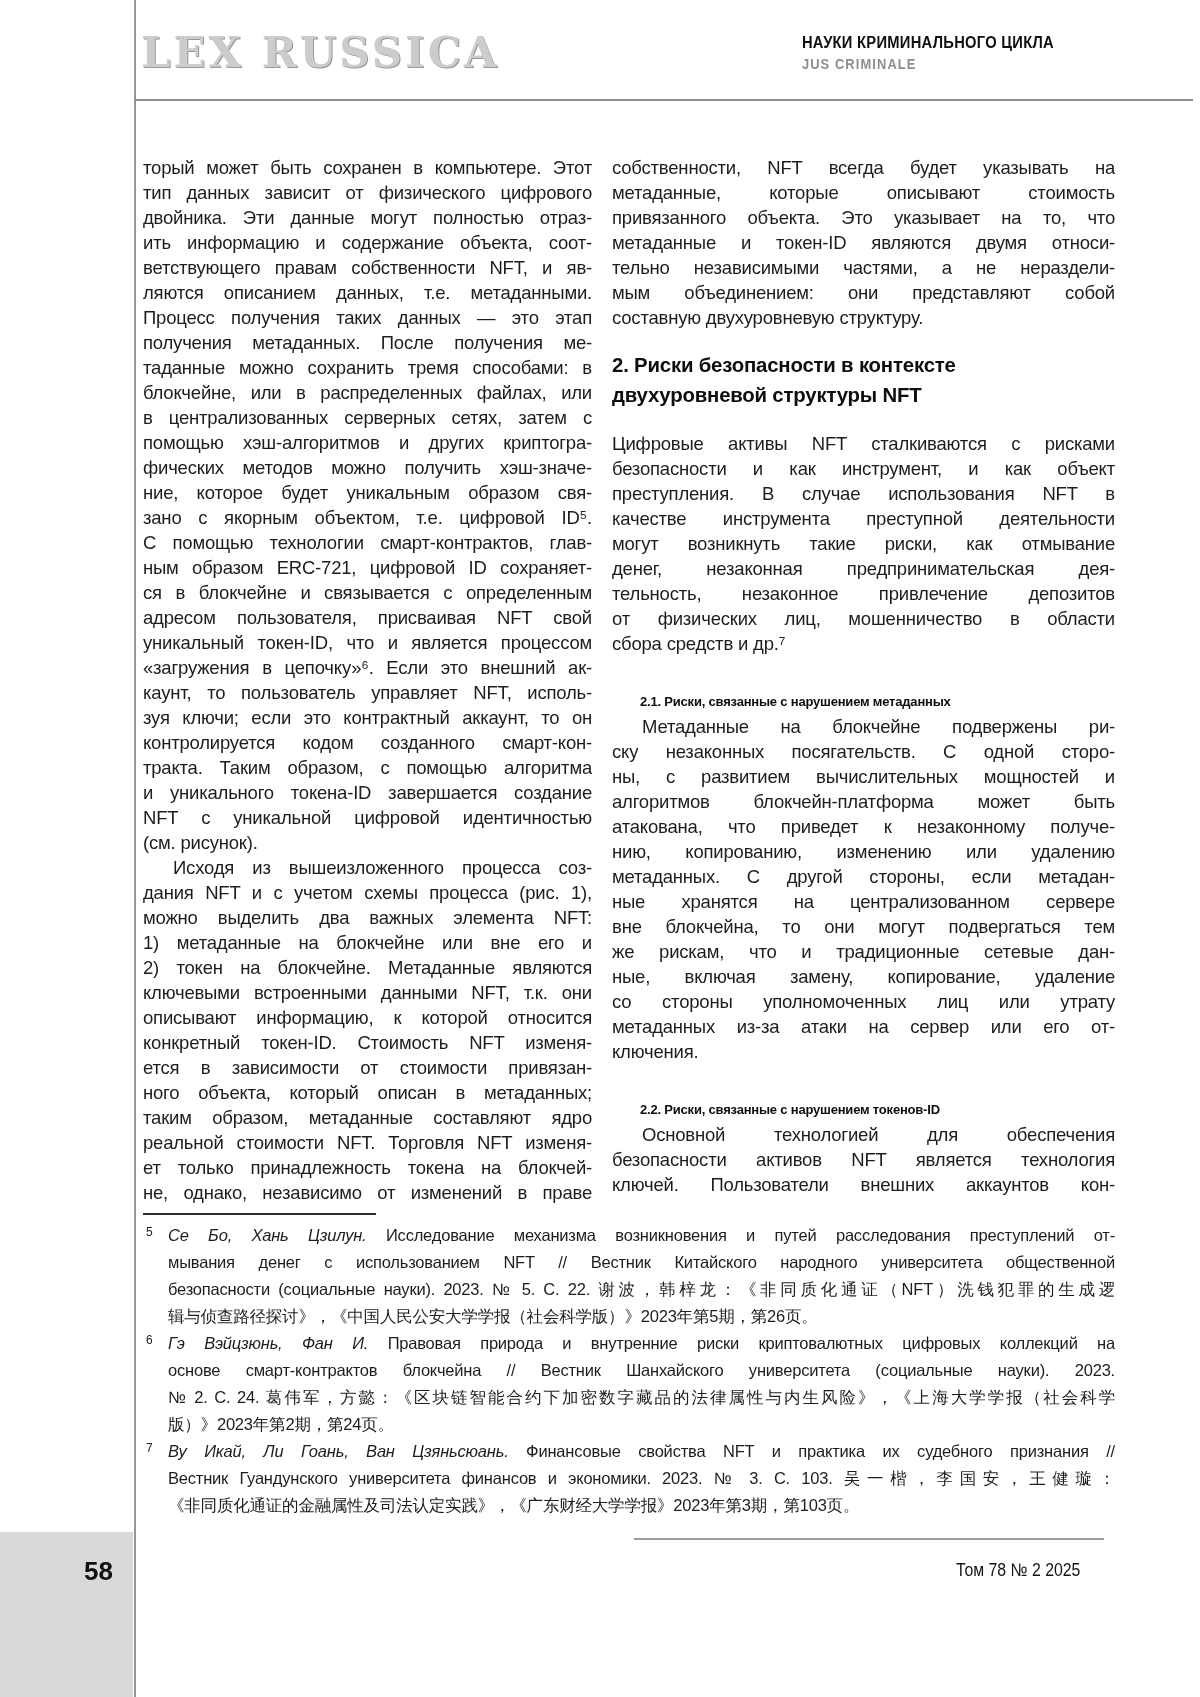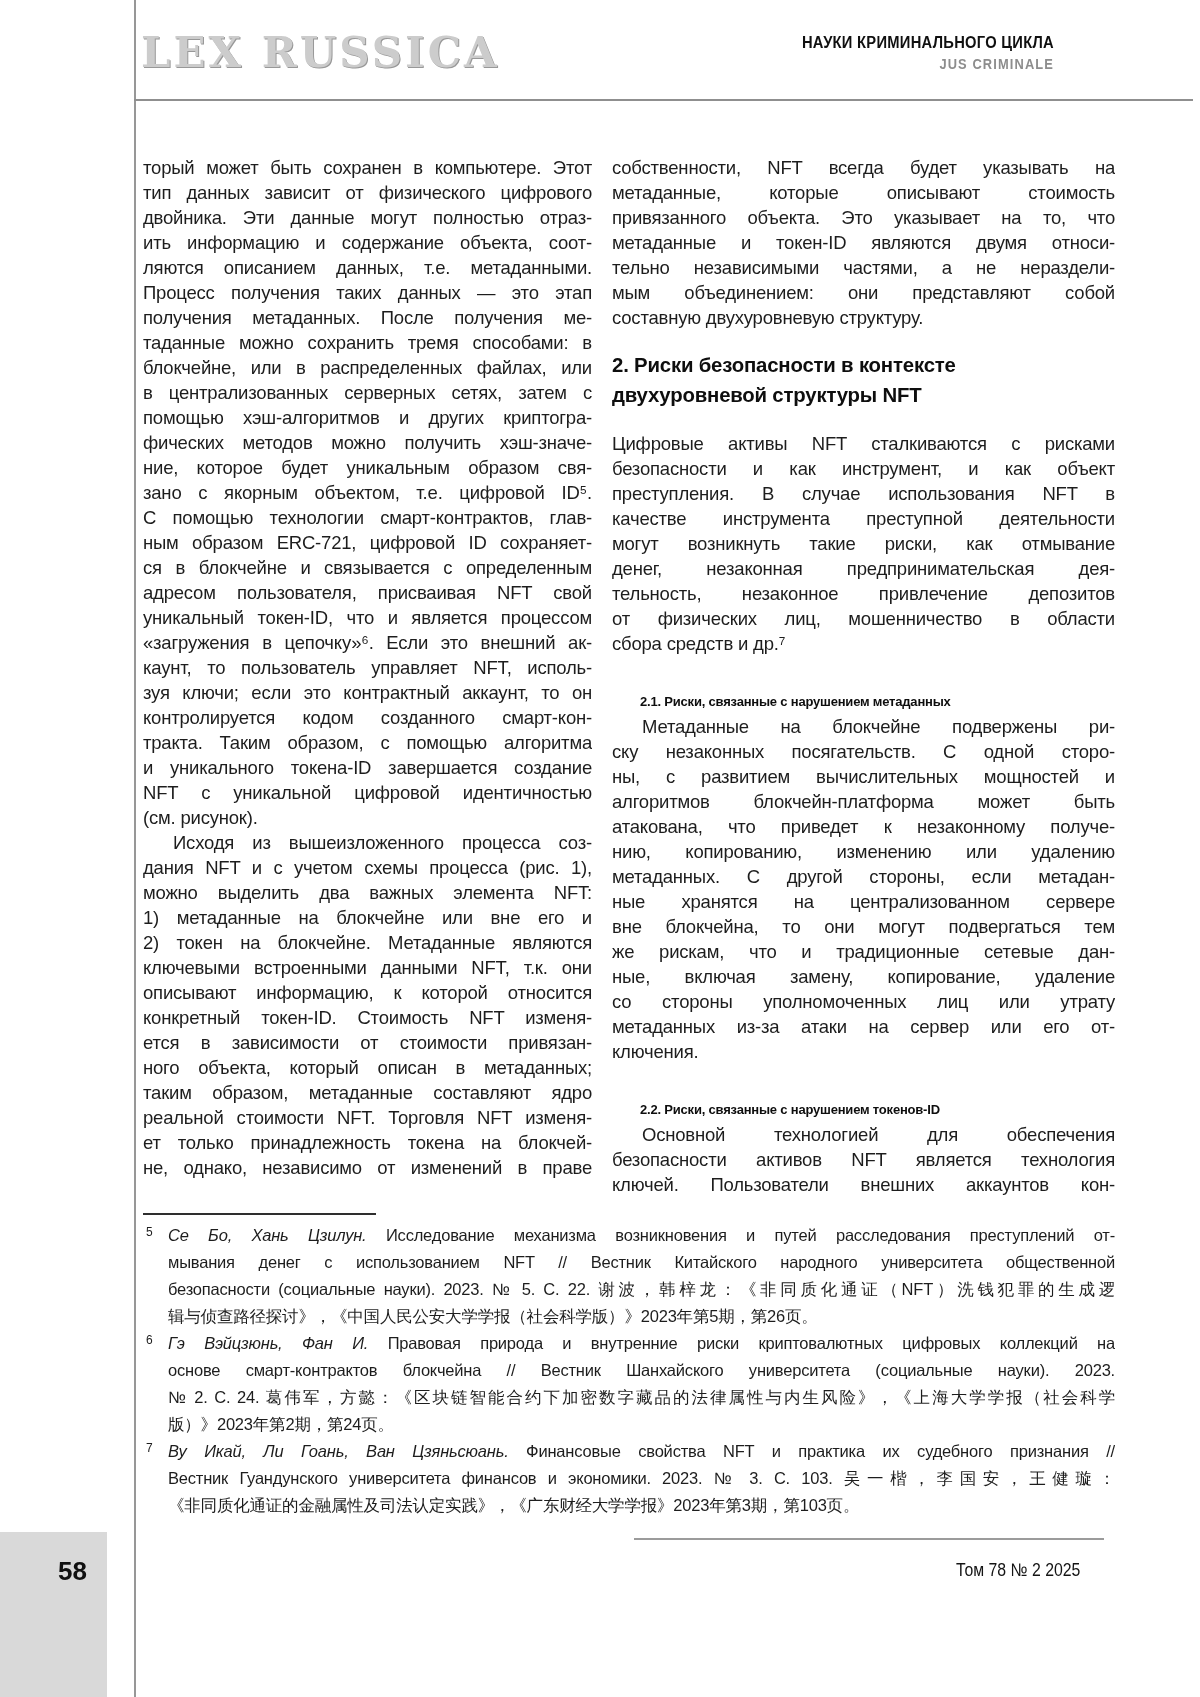--- a/index.html
+++ b/index.html
@@ -4,21 +4,21 @@
 <style>
   html,body{margin:0;padding:0;background:#fff;}
   .page{position:relative;width:1200px;height:1697px;background:#ffffff;overflow:hidden;
         font-family:"Liberation Sans","DejaVu Sans",sans-serif;color:#1d1d1d;}
   .vline{position:absolute;left:134px;top:0;width:2px;height:1697px;background:#979797;}
   .hrule{position:absolute;left:134px;top:99px;width:1059px;height:2px;background:#8f8f8f;}
 
   .logo{position:absolute;left:141px;top:28px;font-family:"DejaVu Serif",serif;
         font-size:42px;font-weight:bold;letter-spacing:3px;color:#cccccc;
         text-shadow:1px 1px 0 #989898,-1px -1px 0 #ffffff;white-space:nowrap;}
-  .header-right{position:absolute;right:146px;top:34px;text-align:right;}
+  .header-right{position:absolute;right:146px;top:34px;}
   .hr1{font-size:16px;font-weight:bold;color:#101010;letter-spacing:.3px;
        transform:scaleX(.92);transform-origin:100% 50%;white-space:nowrap;}
   .hr2{font-size:14px;font-weight:bold;color:#8d8d8d;letter-spacing:1.2px;margin-top:4px;
        transform:scaleX(.92);transform-origin:100% 50%;white-space:nowrap;}
 
   .col{position:absolute;top:155px;font-size:18.5px;line-height:25px;}
   .col-left{left:143px;width:449px;}
   .col-right{left:612px;width:503px;}
   .block{margin:0;}
   .h2block{margin:20px 0 21px;}
@@ -34,21 +34,21 @@
   .fn-sep{position:absolute;left:143px;top:1213px;width:233px;height:2px;background:#2e2e2e;}
   .footnotes{position:absolute;left:143px;top:1222px;width:972px;font-size:16.5px;line-height:27px;}
   .fn{position:relative;padding-left:25px;}
   .fn .line{max-height:27px;}
   .fn-num{position:absolute;left:3px;top:-3px;font-size:12px;color:#1d1d1d;}
   .fn i{}
 
   .footer-rule{position:absolute;left:634px;top:1538px;width:470px;height:2px;background:#9b9b9b;}
   .volume{position:absolute;right:120px;top:1560px;font-size:18px;color:#141414;
           transform:scaleX(.88);transform-origin:100% 50%;white-space:nowrap;}
-  .pagenum-box{position:absolute;left:0;top:1532px;width:107px;height:165px;background:#d9d9d9;}
+  .pagenum-box{position:absolute;left:0;top:1532px;width:133px;height:165px;background:#d9d9d9;}
   .pagenum{position:absolute;right:20px;top:24px;font-size:26px;font-weight:bold;color:#111;}
 </style>
 </head>
 <body>
 
 <div class="page">
   <div class="vline"></div>
 
   <div class="logo">LEX RUSSICA</div>
   <div class="header-right">
@@ -57,20 +57,21 @@
   </div>
   <div class="hrule"></div>
 
   <main>
     <div class="col col-left" id="col-left">
         <div class="block pblock">
           <div class="line">торый может быть сохранен в компьютере. Этот</div>
           <div class="line">тип данных зависит от физического цифрового</div>
           <div class="line">двойника. Эти данные могут полностью отраз-</div>
           <div class="line">ить информацию и содержание объекта, соот-</div>
+          <div class="line">ветствующего правам собственности NFT, и яв-</div>
           <div class="line">ляются описанием данных, т.е. метаданными.</div>
           <div class="line">Процесс получения таких данных — это этап</div>
           <div class="line">получения метаданных. После получения ме-</div>
           <div class="line">таданные можно сохранить тремя способами: в</div>
           <div class="line">блокчейне, или в распределенных файлах, или</div>
           <div class="line">в централизованных серверных сетях, затем с</div>
           <div class="line">помощью хэш-алгоритмов и других криптогра-</div>
           <div class="line">фических методов можно получить хэш-значе-</div>
           <div class="line">ние, которое будет уникальным образом свя-</div>
           <div class="line">зано с якорным объектом, т.е. цифровой ID⁵.</div>

